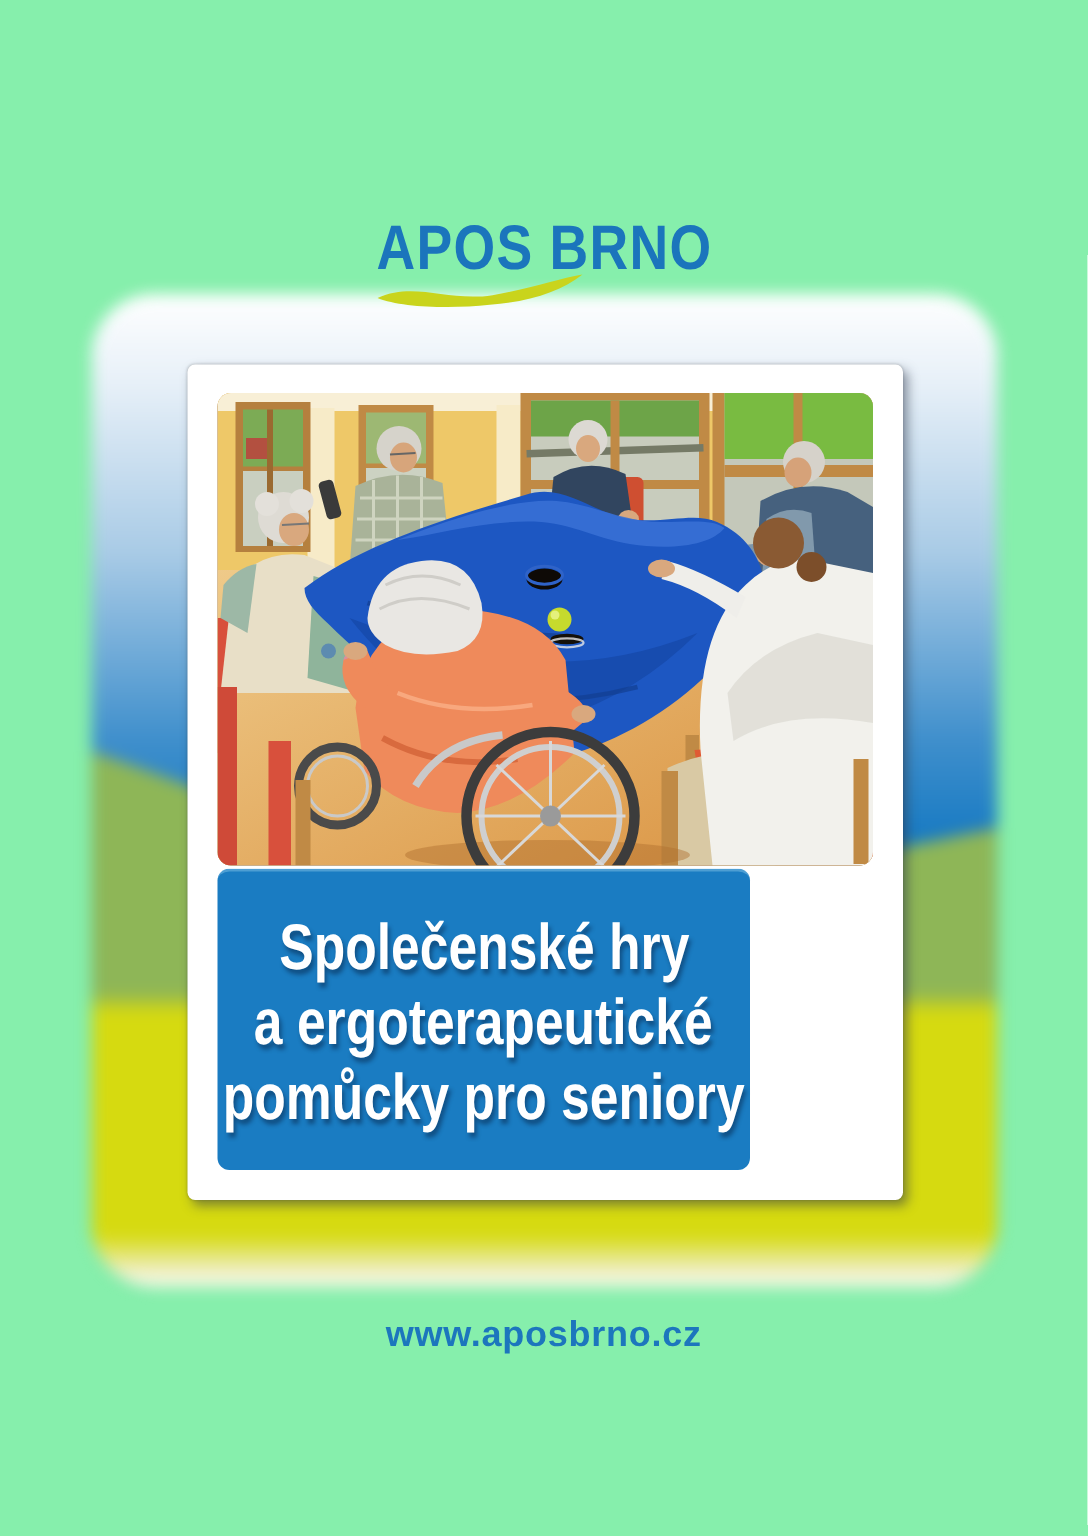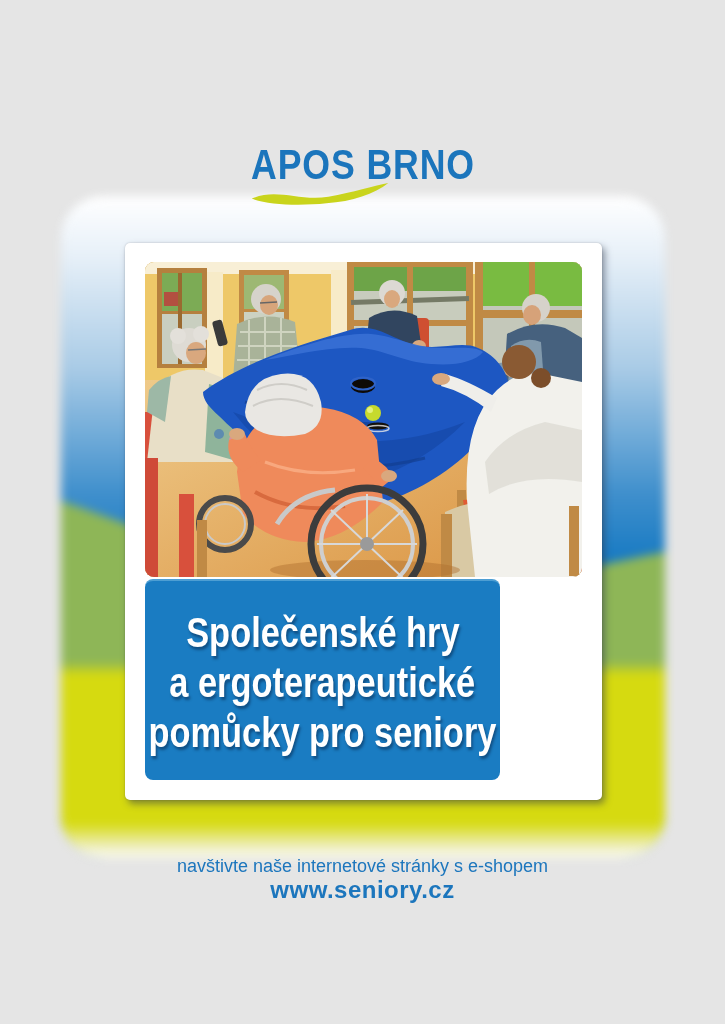--- a/index.html
+++ b/index.html
@@ -1,17 +1,17 @@
 <!DOCTYPE html>
 <html><head>
 <meta charset="utf-8">
 <style>
   html,body{margin:0;padding:0;background:#ffffff;}
   .page{
-    position:relative;width:725px;height:1024px;background:#e5e5e5;overflow:hidden;
+    position:relative;width:725px;height:1024px;background:#86efac;overflow:hidden;
     font-family:"Liberation Sans", sans-serif;
   }
   
   .logo{position:absolute;top:144px;left:0;right:0;height:72px;}
   .logo-text{
     position:absolute;left:50%;top:0;transform:translateX(-50%) scaleX(0.85);
     font-size:42px;font-weight:bold;line-height:42px;color:#1b75bc;white-space:nowrap;
     letter-spacing:1px;
   }
   .logo-wave{position:absolute;left:50%;top:38px;margin-left:-117px;width:148px;height:24px;}
@@ -251,16 +251,15 @@
     </div>
 
     <div class="title-banner">
       <div class="headline-line">Společenské hry</div>
       <div class="headline-line">a ergoterapeutické</div>
       <div class="headline-line">pomůcky pro seniory</div>
     </div>
 
   </div>
 
-  <div class="footer-tagline">navštivte naše internetové stránky s e-shopem</div>
-  <div class="website-url">www.seniory.cz</div>
+  <div class="website-url">www.aposbrno.cz</div>
 
 </div>
 
 </body></html>

